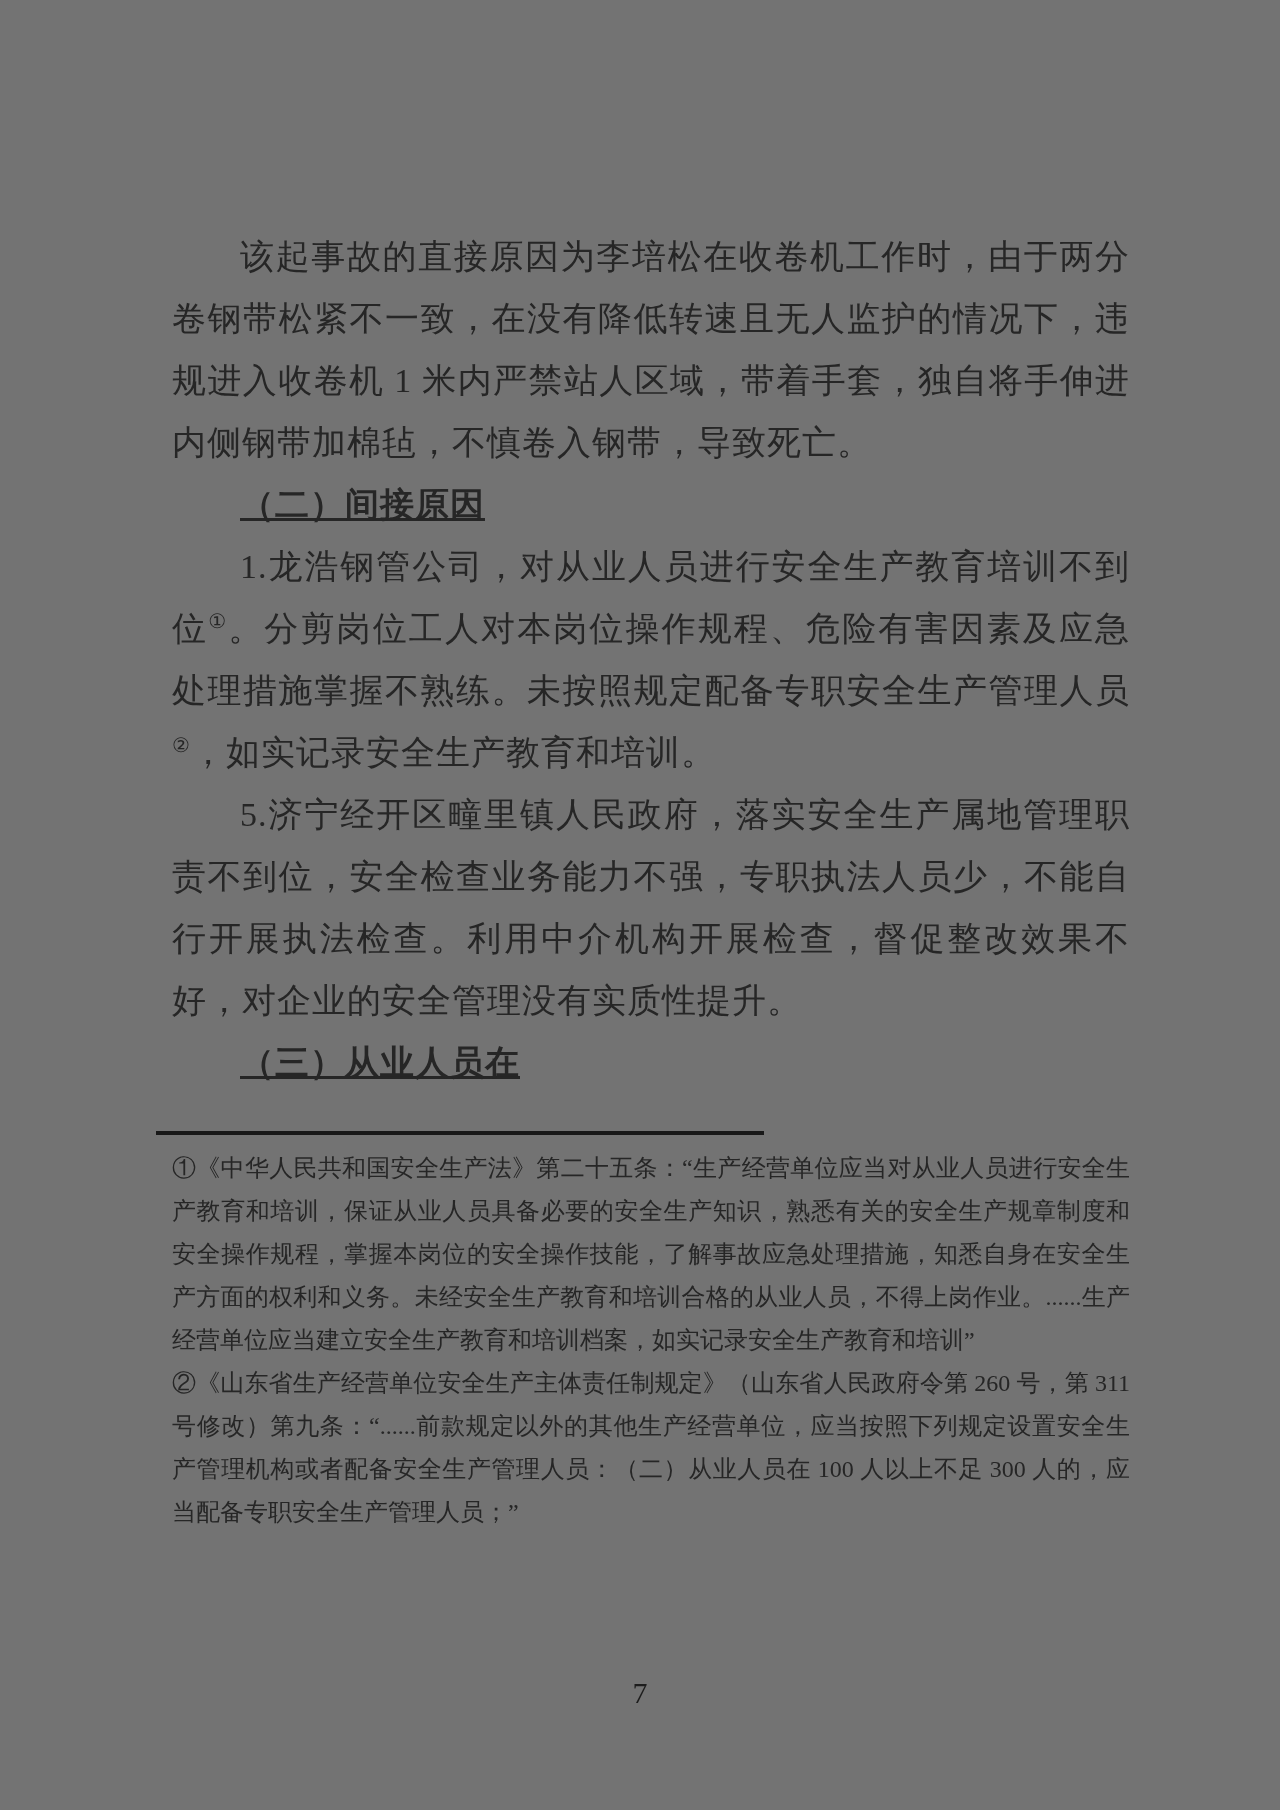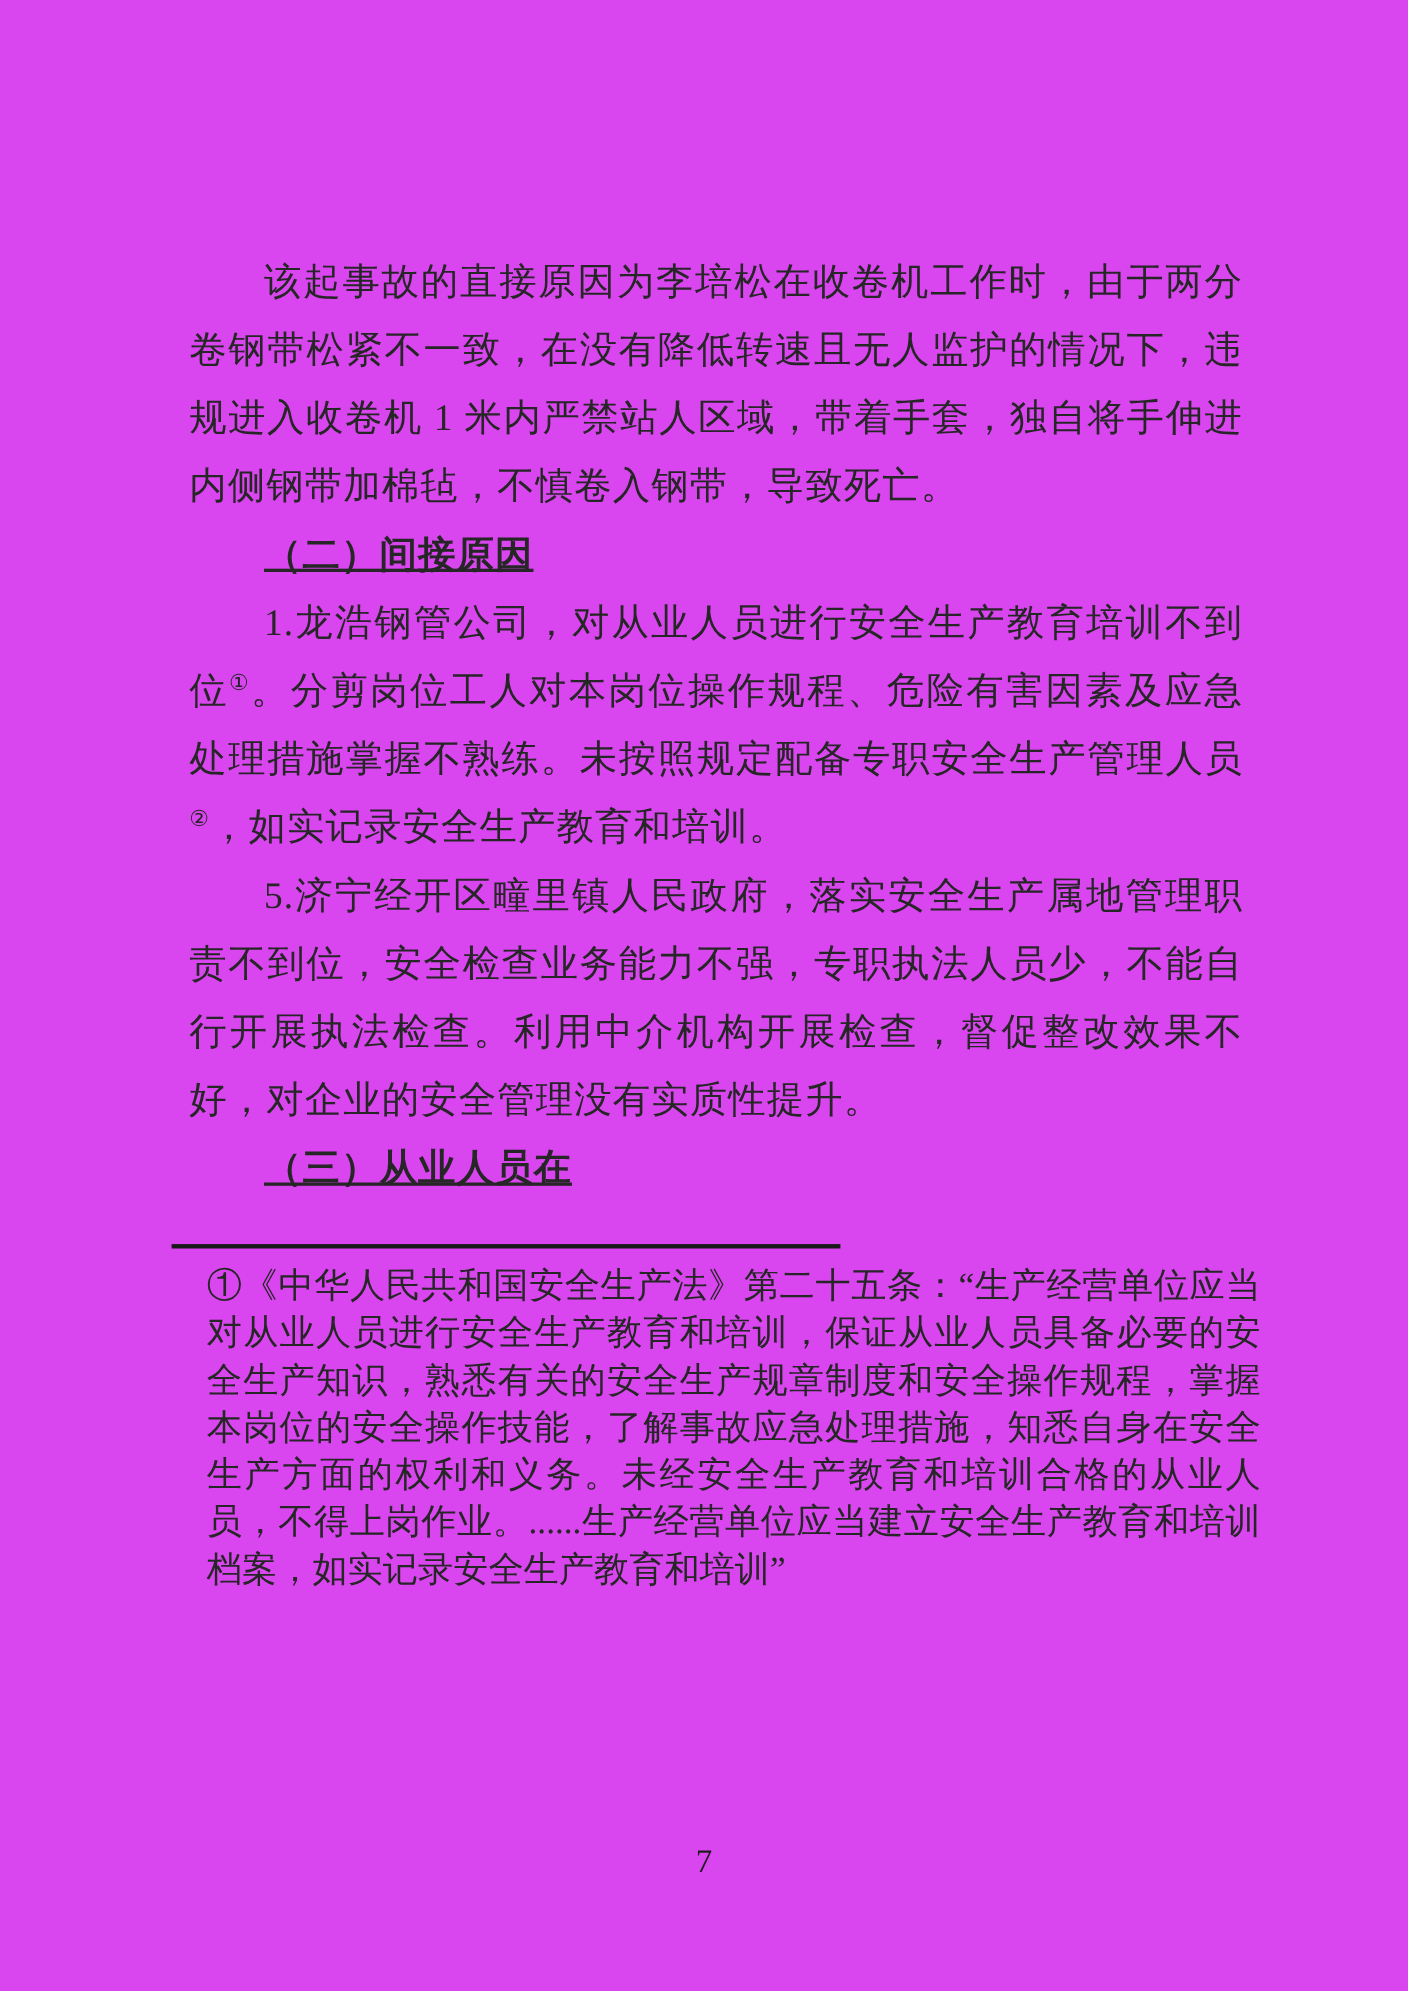--- a/index.html
+++ b/index.html
@@ -1,20 +1,20 @@
 <!DOCTYPE html>
 <html><head>
 <meta charset="utf-8">
 <style>
   html,body{margin:0;padding:0;background:#e8e8e8;}
   .page{
     position:relative;
     width:1280px;height:1810px;
     margin:0 auto;
-    background:#d946ef;
+    background:#737373;
     font-family:"Liberation Serif","DejaVu Serif",serif;
     color:#262626;
     overflow:hidden;
   }
   .body-text{
     position:absolute;
     left:172px;top:226px;width:958px;
     font-size:34px;line-height:62px;
     text-align:justify;
     text-justify:inter-ideograph;
@@ -28,22 +28,22 @@
     line-height:0;
   }
   .footnote-sep{
     position:absolute;
     left:156px;top:1131px;
     width:608px;height:4px;
     background:#181818;
   }
   .footnotes{
     position:absolute;
-    left:188px;top:1147px;width:958px;
-    font-size:32px;line-height:43px;
+    left:172px;top:1147px;width:958px;
+    font-size:24px;line-height:43px;
     text-align:justify;
     text-justify:inter-ideograph;
   }
   .footnotes p{margin:0;}
   .page-number{
     position:absolute;
     left:0;top:1676px;width:100%;
     text-align:center;
     font-size:30px;
     color:#1d1d1d;
@@ -56,15 +56,16 @@
   <div class="body-text">
       <p><span>该起事故的直接原因为李培松在收卷机工作时，由于两分卷钢带松紧不一致，在没有降低转速且无人监护的情况下，违规进入收卷机 1 米内严禁站人区域，带着手套，独自将手伸进内侧钢带加棉毡，不慎卷入钢带，导致死亡。</span></p>
       <p class="heading"><span>（二）间接原因</span></p>
       <p><span>1.龙浩钢管公司，对从业人员进行安全生产教育培训不到位</span><span class="sup">①</span><span>。分剪岗位工人对本岗位操作规程、危险有害因素及应急处理措施掌握不熟练。未按照规定配备专职安全生产管理人员</span><span class="sup">②</span><span>，如实记录安全生产教育和培训。</span></p>
       <p><span>5.济宁经开区疃里镇人民政府，落实安全生产属地管理职责不到位，安全检查业务能力不强，专职执法人员少，不能自行开展执法检查。利用中介机构开展检查，督促整改效果不好，对企业的安全管理没有实质性提升。</span></p>
       <p class="heading"><span>（三）从业人员在</span></p>
     </div>
   <div class="footnote-sep"></div>
   <div class="footnotes">
       <p><span>①</span><span>《中华人民共和国安全生产法》第二十五条：“生产经营单位应当对从业人员进行安全生产教育和培训，保证从业人员具备必要的安全生产知识，熟悉有关的安全生产规章制度和安全操作规程，掌握本岗位的安全操作技能，了解事故应急处理措施，知悉自身在安全生产方面的权利和义务。未经安全生产教育和培训合格的从业人员，不得上岗作业。......生产经营单位应当建立安全生产教育和培训档案，如实记录安全生产教育和培训”</span></p>
+      <p><span>②</span><span>《山东省生产经营单位安全生产主体责任制规定》（山东省人民政府令第 260 号，第 311 号修改）第九条：“......前款规定以外的其他生产经营单位，应当按照下列规定设置安全生产管理机构或者配备安全生产管理人员：（二）从业人员在 100 人以上不足 300 人的，应当配备专职安全生产管理人员；”</span></p>
     </div>
   <div class="page-number">7</div>
 </div>
 
 </body></html>

